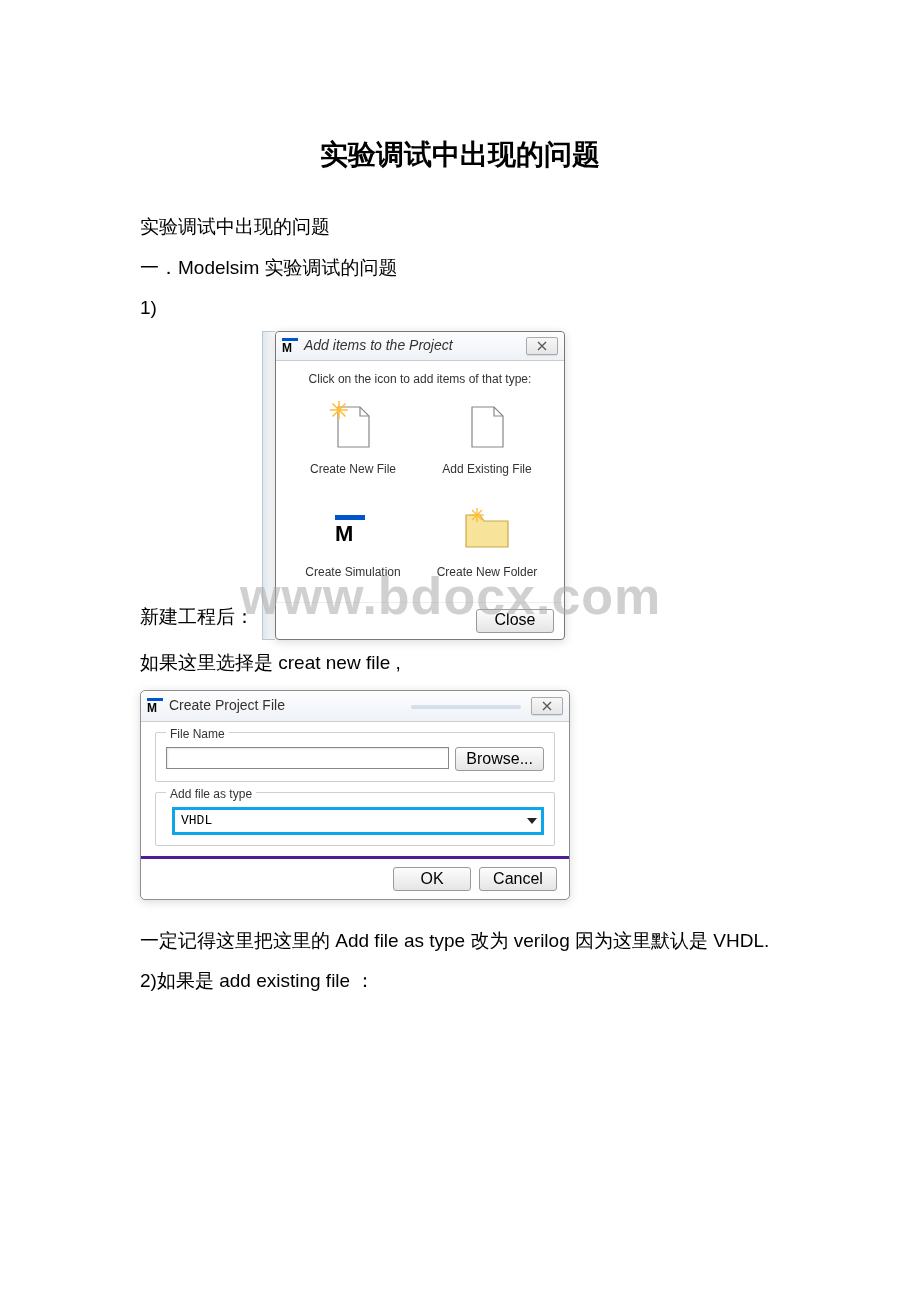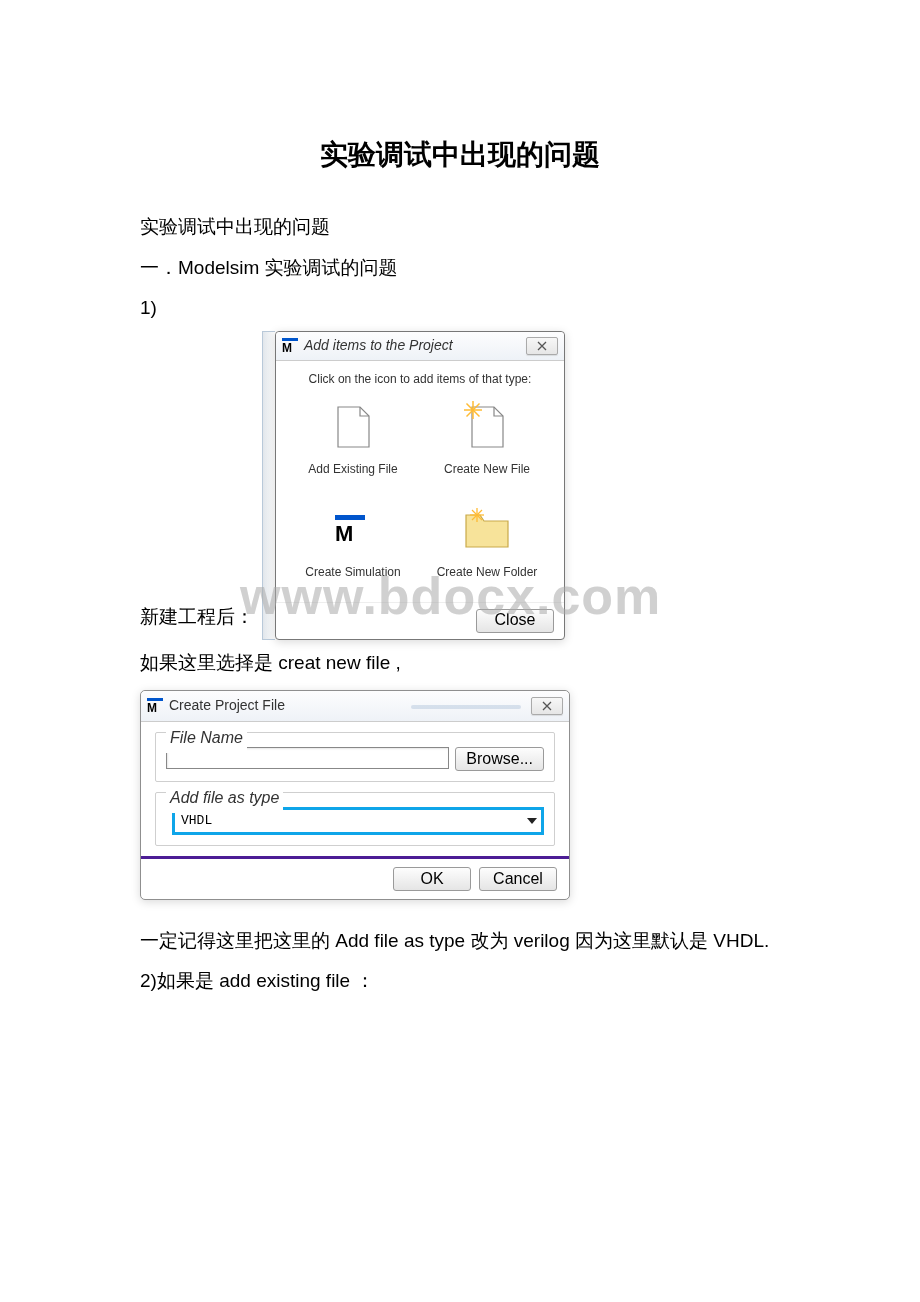--- a/index.html
+++ b/index.html
@@ -200,23 +200,22 @@
     padding: 14px 10px 10px 10px;
     position: relative;
     margin-bottom: 10px;
   }
   .group-legend {
     position: absolute;
     top: -9px;
     left: 10px;
     background: #fff;
     padding: 0 4px;
-    font-size: 16px;
+    font-size: 12px;
     color: #333;
-    font-style: italic;
   }
   .filename-row {
     display: flex;
     align-items: flex-start;
     gap: 6px;
   }
   .txt-input {
     flex: 1;
     height: 20px;
     border: 1px solid #888;
@@ -309,39 +308,39 @@
         </div>
         <div class="dlg1-body">
           <div class="click-text">Click on the icon to add items of that type:</div>
           <div class="items-grid">
             <div class="item">
               <div class="icon">
                 <svg width="34" height="42" viewBox="0 0 34 42">
                   <path d="M2 1 H24 L33 10 V41 H2 Z" fill="#fff" stroke="#888" stroke-width="1.2"></path>
                   <path d="M24 1 V10 H33" fill="none" stroke="#888" stroke-width="1.2"></path>
                 </svg>
-              </div>
-              <span class="label">Add Existing File</span>
-            </div>
-            <div class="item">
-              <div class="icon">
-                <svg width="34" height="42" viewBox="0 0 34 42">
-                  <path d="M2 1 H24 L33 10 V41 H2 Z" fill="#fff" stroke="#888" stroke-width="1.2"></path>
-                  <path d="M24 1 V10 H33" fill="none" stroke="#888" stroke-width="1.2"></path>
-                </svg>
                 <svg width="18" height="18" style="position:absolute;left:0;top:0" viewBox="0 0 18 18">
                   <g stroke="#ffbb33" stroke-width="1.5">
                       <line x1="9" y1="0" x2="9" y2="18"></line>
                       <line x1="0" y1="9" x2="18" y2="9"></line>
                       <line x1="2.5" y1="2.5" x2="15.5" y2="15.5"></line>
                       <line x1="15.5" y1="2.5" x2="2.5" y2="15.5"></line>
                     </g>
                 </svg>
               </div>
               <span class="label">Create New File</span>
+            </div>
+            <div class="item">
+              <div class="icon">
+                <svg width="34" height="42" viewBox="0 0 34 42">
+                  <path d="M2 1 H24 L33 10 V41 H2 Z" fill="#fff" stroke="#888" stroke-width="1.2"></path>
+                  <path d="M24 1 V10 H33" fill="none" stroke="#888" stroke-width="1.2"></path>
+                </svg>
+              </div>
+              <span class="label">Add Existing File</span>
             </div>
             <div class="item">
               <div class="icon">
                 <span class="m-logo" style="width:30px;height:30px;">
                   <span class="bar" style="height:5px;"></span>
                   <span class="m" style="font-size:22px;line-height:22px;">M</span>
                 </span>
               </div>
               <span class="label">Create Simulation</span>
             </div>

